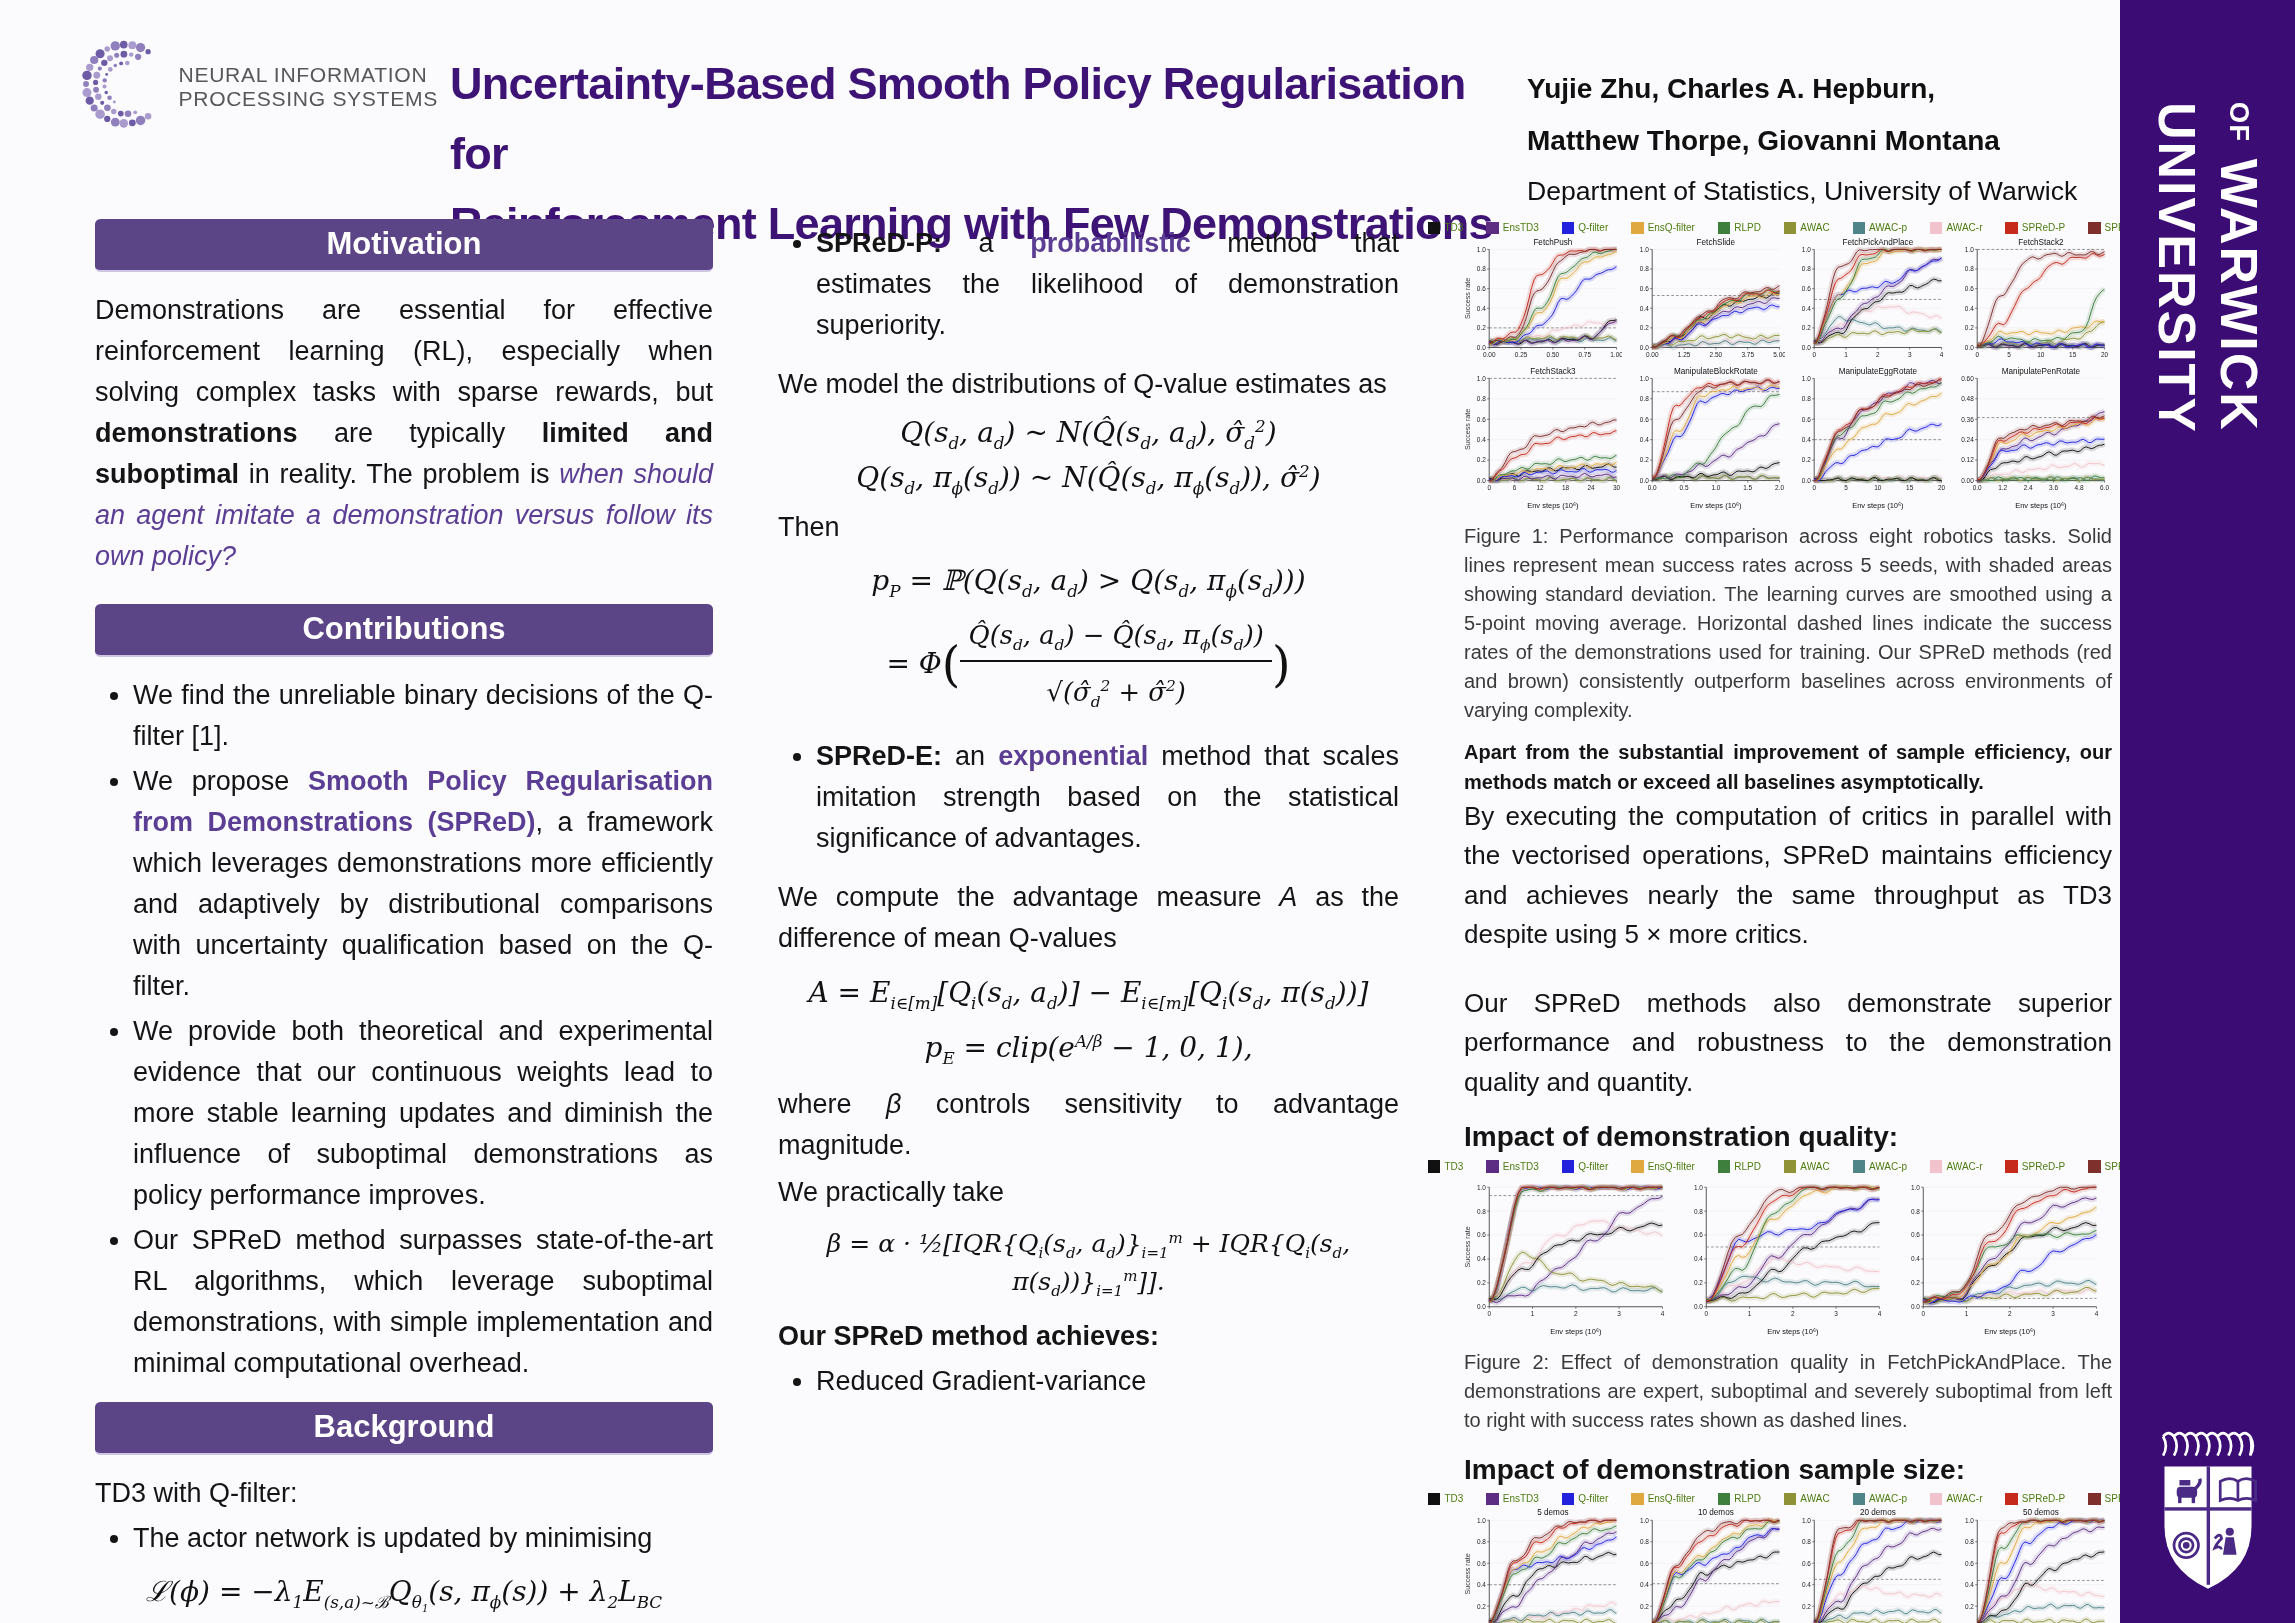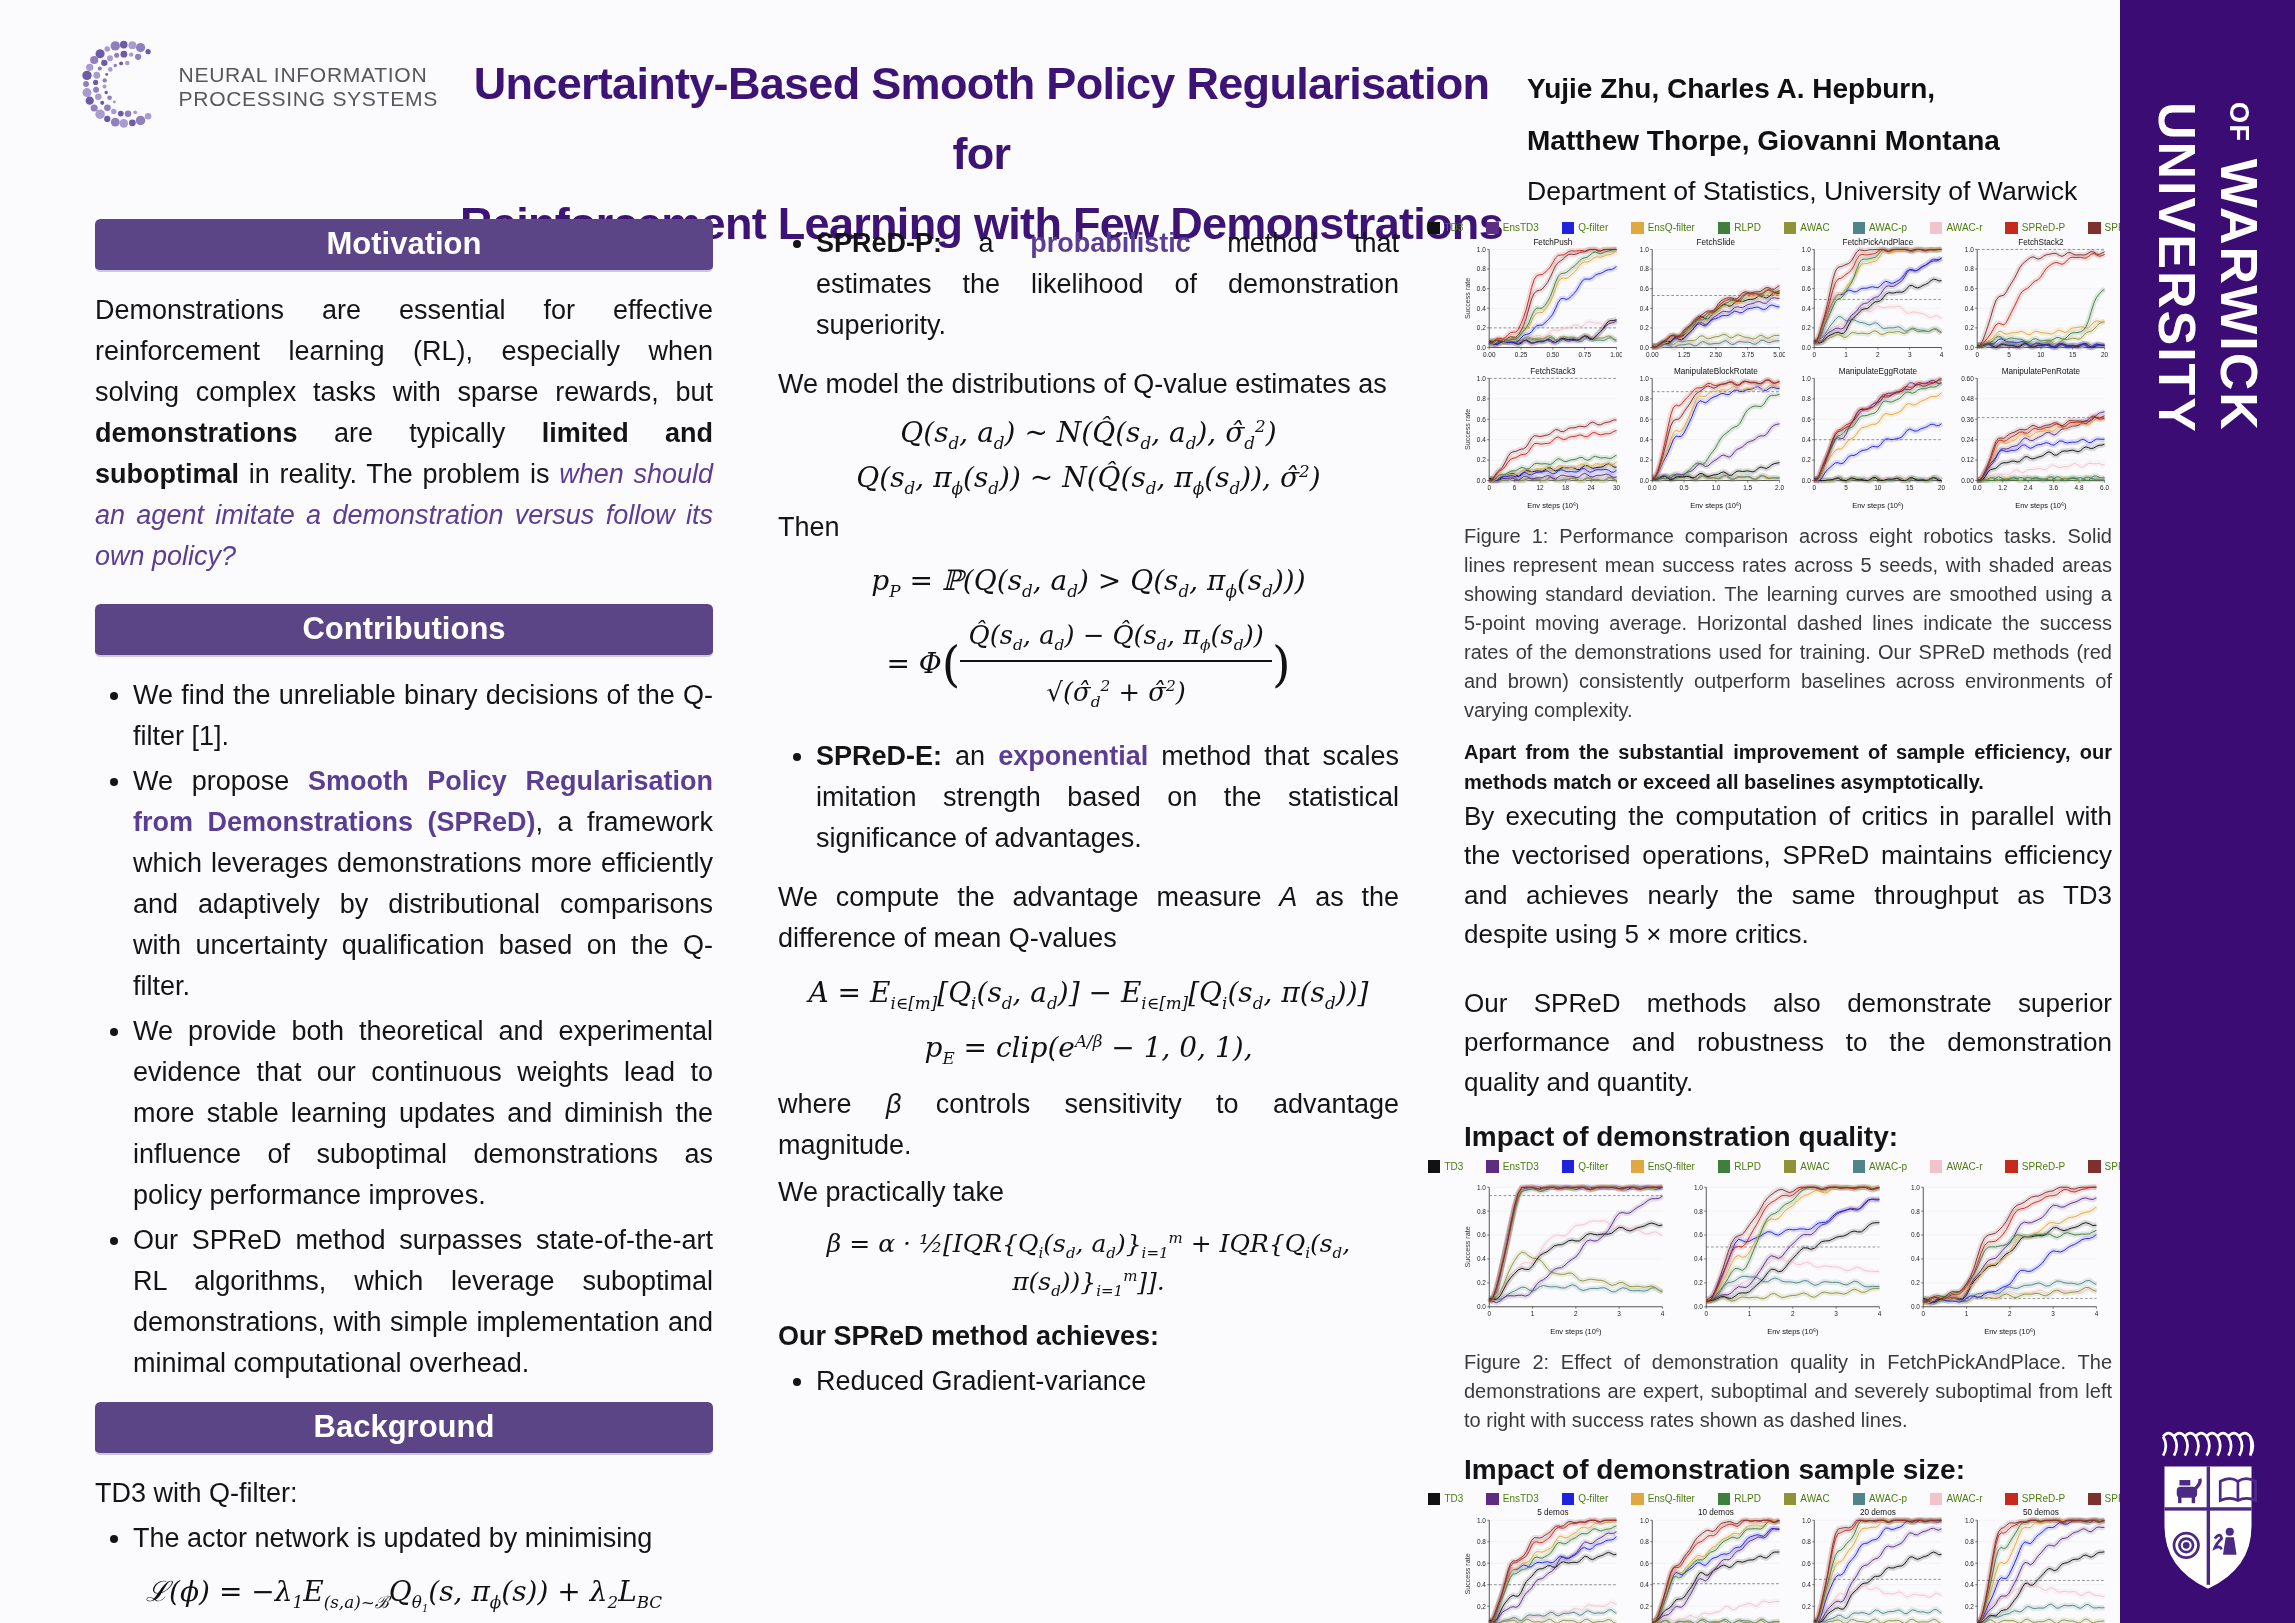--- a/index.html
+++ b/index.html
@@ -1,20 +1,20 @@
 <!DOCTYPE html>
 <html style="font-size:11px"><head>
 <meta charset="utf-8">
 <style>
   html,body{margin:0;padding:0;background:#e8e8ec;}
   .page{position:relative;width:2295px;height:1624px;background:#FBFBFD;overflow:hidden;
         font-family:"Liberation Sans",sans-serif;color:#141414;}
   
   .logo{position:absolute;left:76px;top:33px;width:443px;height:102px;}
-  .title{position:absolute;left:450px;top:49px;width:1063px;text-align:center;
+  .title{position:absolute;left:450px;top:49px;width:1063px;
          font-size:45px;font-weight:700;color:#3D1375;line-height:1.55;letter-spacing:-0.7px;}
   .authors{position:absolute;left:1527px;top:63px;width:599px;font-size:28px;line-height:1.85;color:#101010;}
   .authors .a-line{font-weight:700;}
   .authors .aff{font-weight:400;font-size:26.6px;}
   
   .sidebar{position:absolute;left:2120px;top:0;width:176px;height:1624px;background:#3A0C74;}
   .vtext{position:absolute;top:102px;left:50%;transform:translateX(-50%);
          writing-mode:vertical-lr;color:#fff;font-weight:700;font-size:52px;line-height:1.2;letter-spacing:2px;}
   .vtext .of{font-size:27px;letter-spacing:1.4px;}
   .crest{position:absolute;bottom:27px;left:50%;transform:translateX(-50%);}

